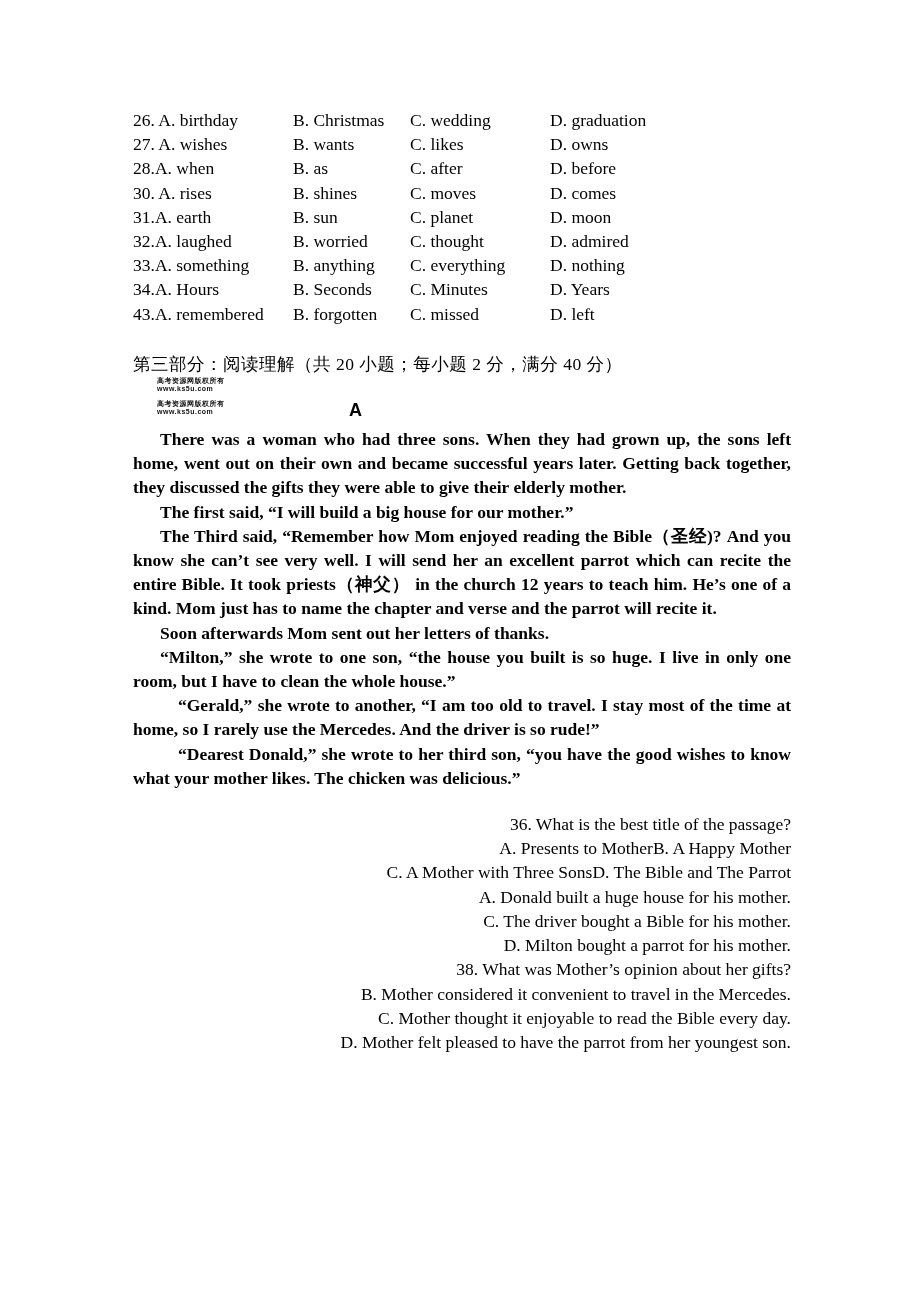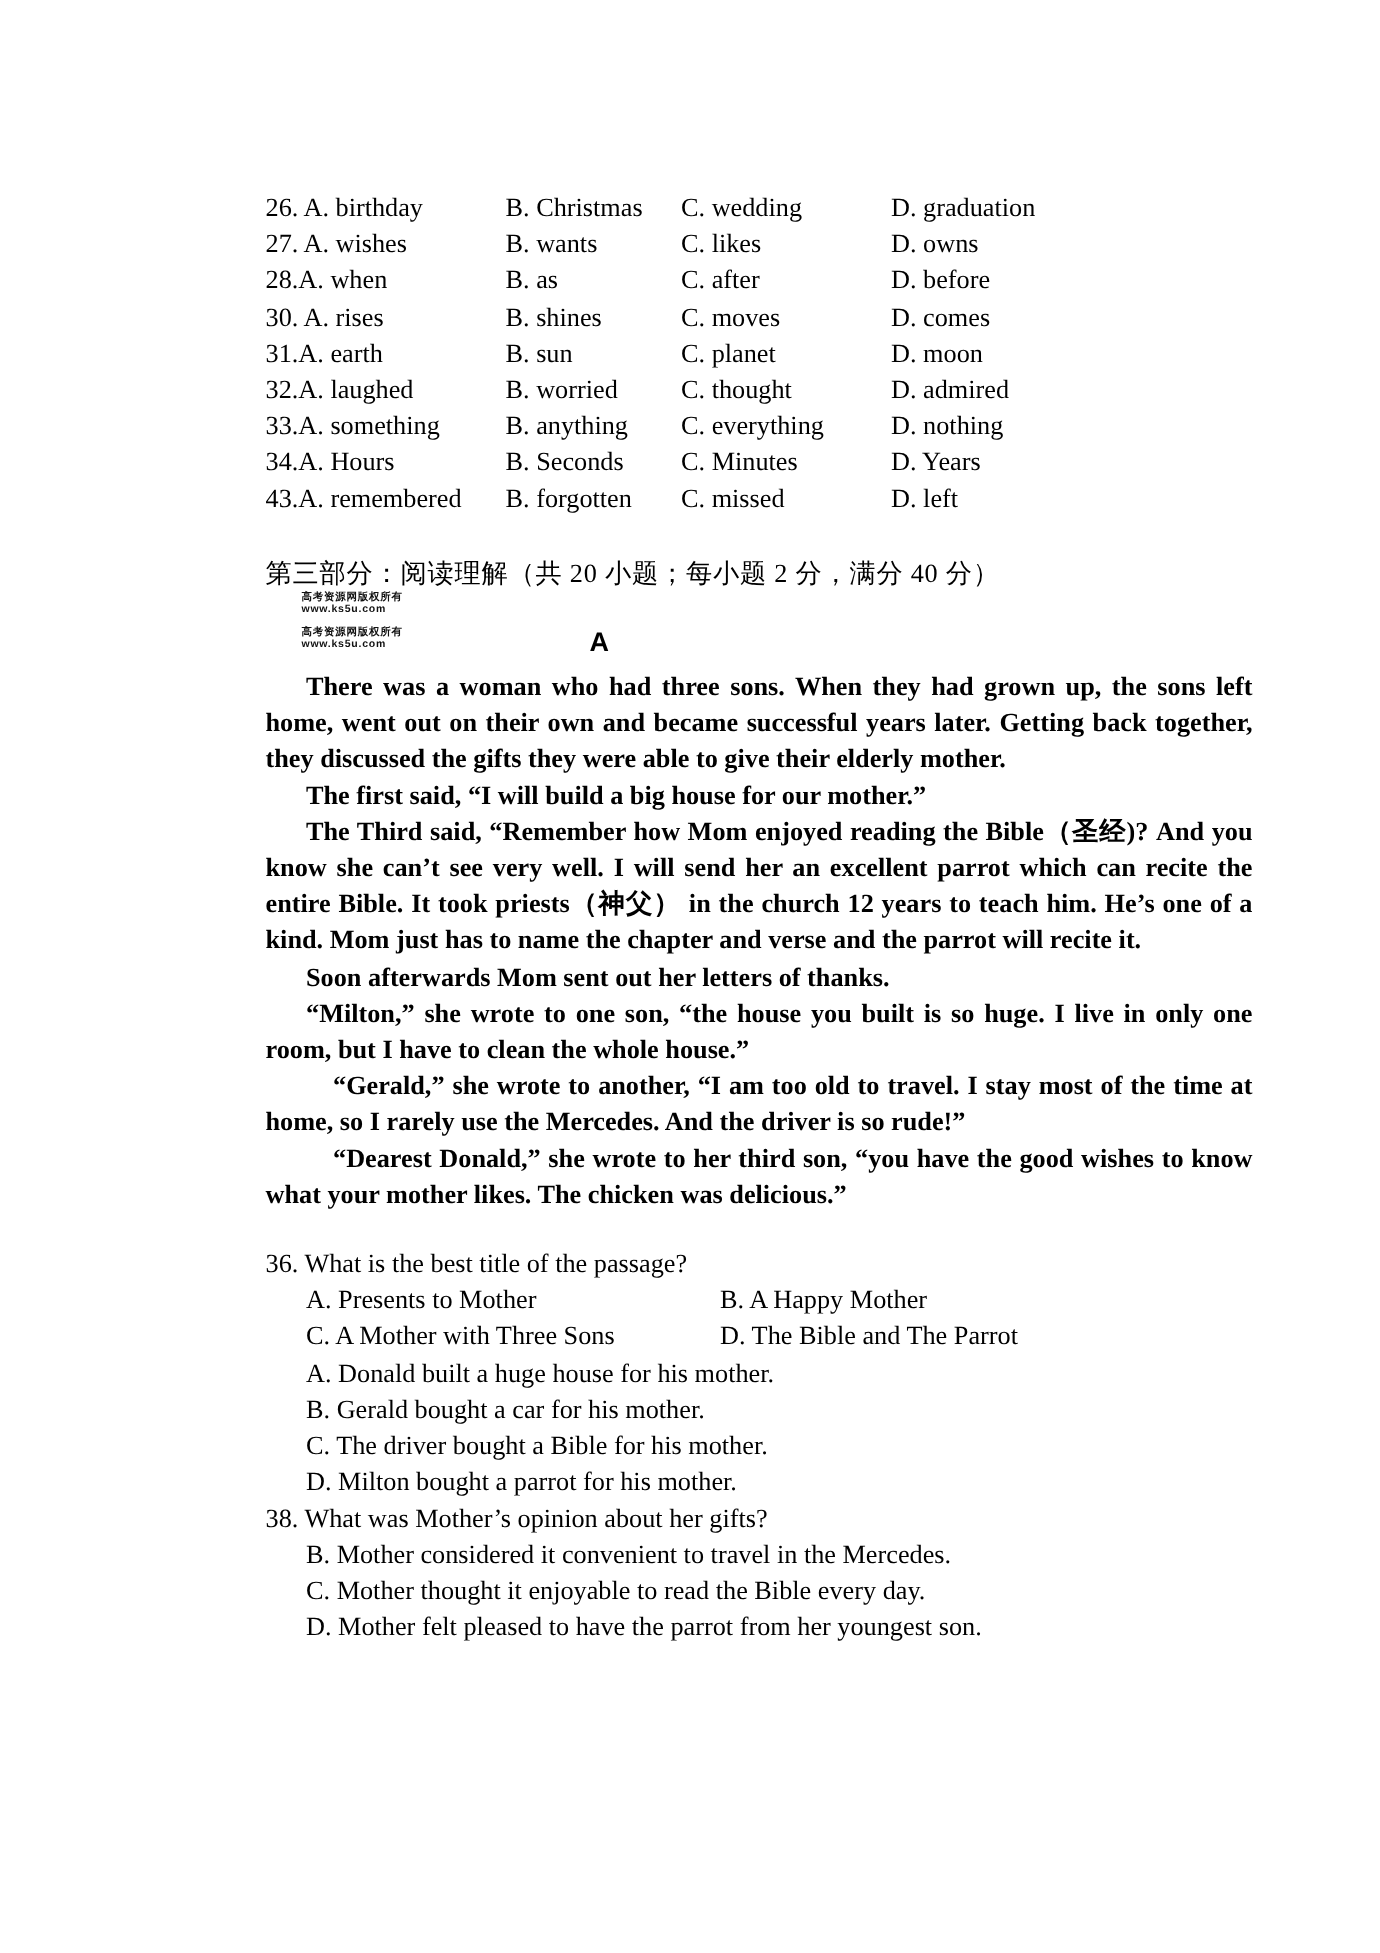--- a/index.html
+++ b/index.html
@@ -7,24 +7,23 @@
     position:relative;
     width:920px;height:1302px;
     background:#ffffff;
     color:#000;
     font-family:"Liberation Serif","DejaVu Serif",serif;
     font-size:17.5px;
     overflow:hidden;
   }
   .content{
     position:absolute;
-    left:133px;top:126px;
+    left:133px;top:108px;
     width:658px;
     line-height:24.2px;
-    margin-left:44px;
   }
   
   .crow{white-space:nowrap;}
   .crow span{display:inline-block;vertical-align:top;}
   .c1{width:160px;}
   .c2{width:117px;}
   .c3{width:140px;}
   
   .section-header{
     margin-top:26px;
@@ -49,21 +48,21 @@
   }
   
   .para{
     margin:0;
     text-align:justify;
     text-indent:27px;
     font-weight:bold;
   }
   .para.indent-lg{text-indent:45px;}
   
-  .questions{margin-top:22px;}
+  .questions{margin-top:22px;text-align:right;}
   .qstem{}
   .optline{padding-left:27px;}
   .opt2col{padding-left:27px;white-space:nowrap;}
   .opt2col .optL{display:inline-block;width:276px;}
 </style>
 </head>
 <body>
 
 <div class="page">
   <div class="content">
@@ -129,21 +128,20 @@
         <div class="opt2col">
           <span class="optL">A. Presents to Mother</span><span>B. A Happy Mother</span>
         </div>
         <div class="opt2col">
           <span class="optL">C. A Mother with Three Sons</span><span>D. The Bible and The Parrot</span>
         </div>
       </div>
 
       <div class="question">
         <div class="optline">A. Donald built a huge house for his mother.</div>
-        <div class="optline">B. Gerald bought a car for his mother.</div>
         <div class="optline">C. The driver bought a Bible for his mother.</div>
         <div class="optline">D. Milton bought a parrot for his mother.</div>
       </div>
 
       <div class="question">
         <div class="qstem">38. What was Mother’s opinion about her gifts?</div>
         <div class="optline">B. Mother considered it convenient to travel in the Mercedes.</div>
         <div class="optline">C. Mother thought it enjoyable to read the Bible every day.</div>
         <div class="optline">D. Mother felt pleased to have the parrot from her youngest son.</div>
       </div>

